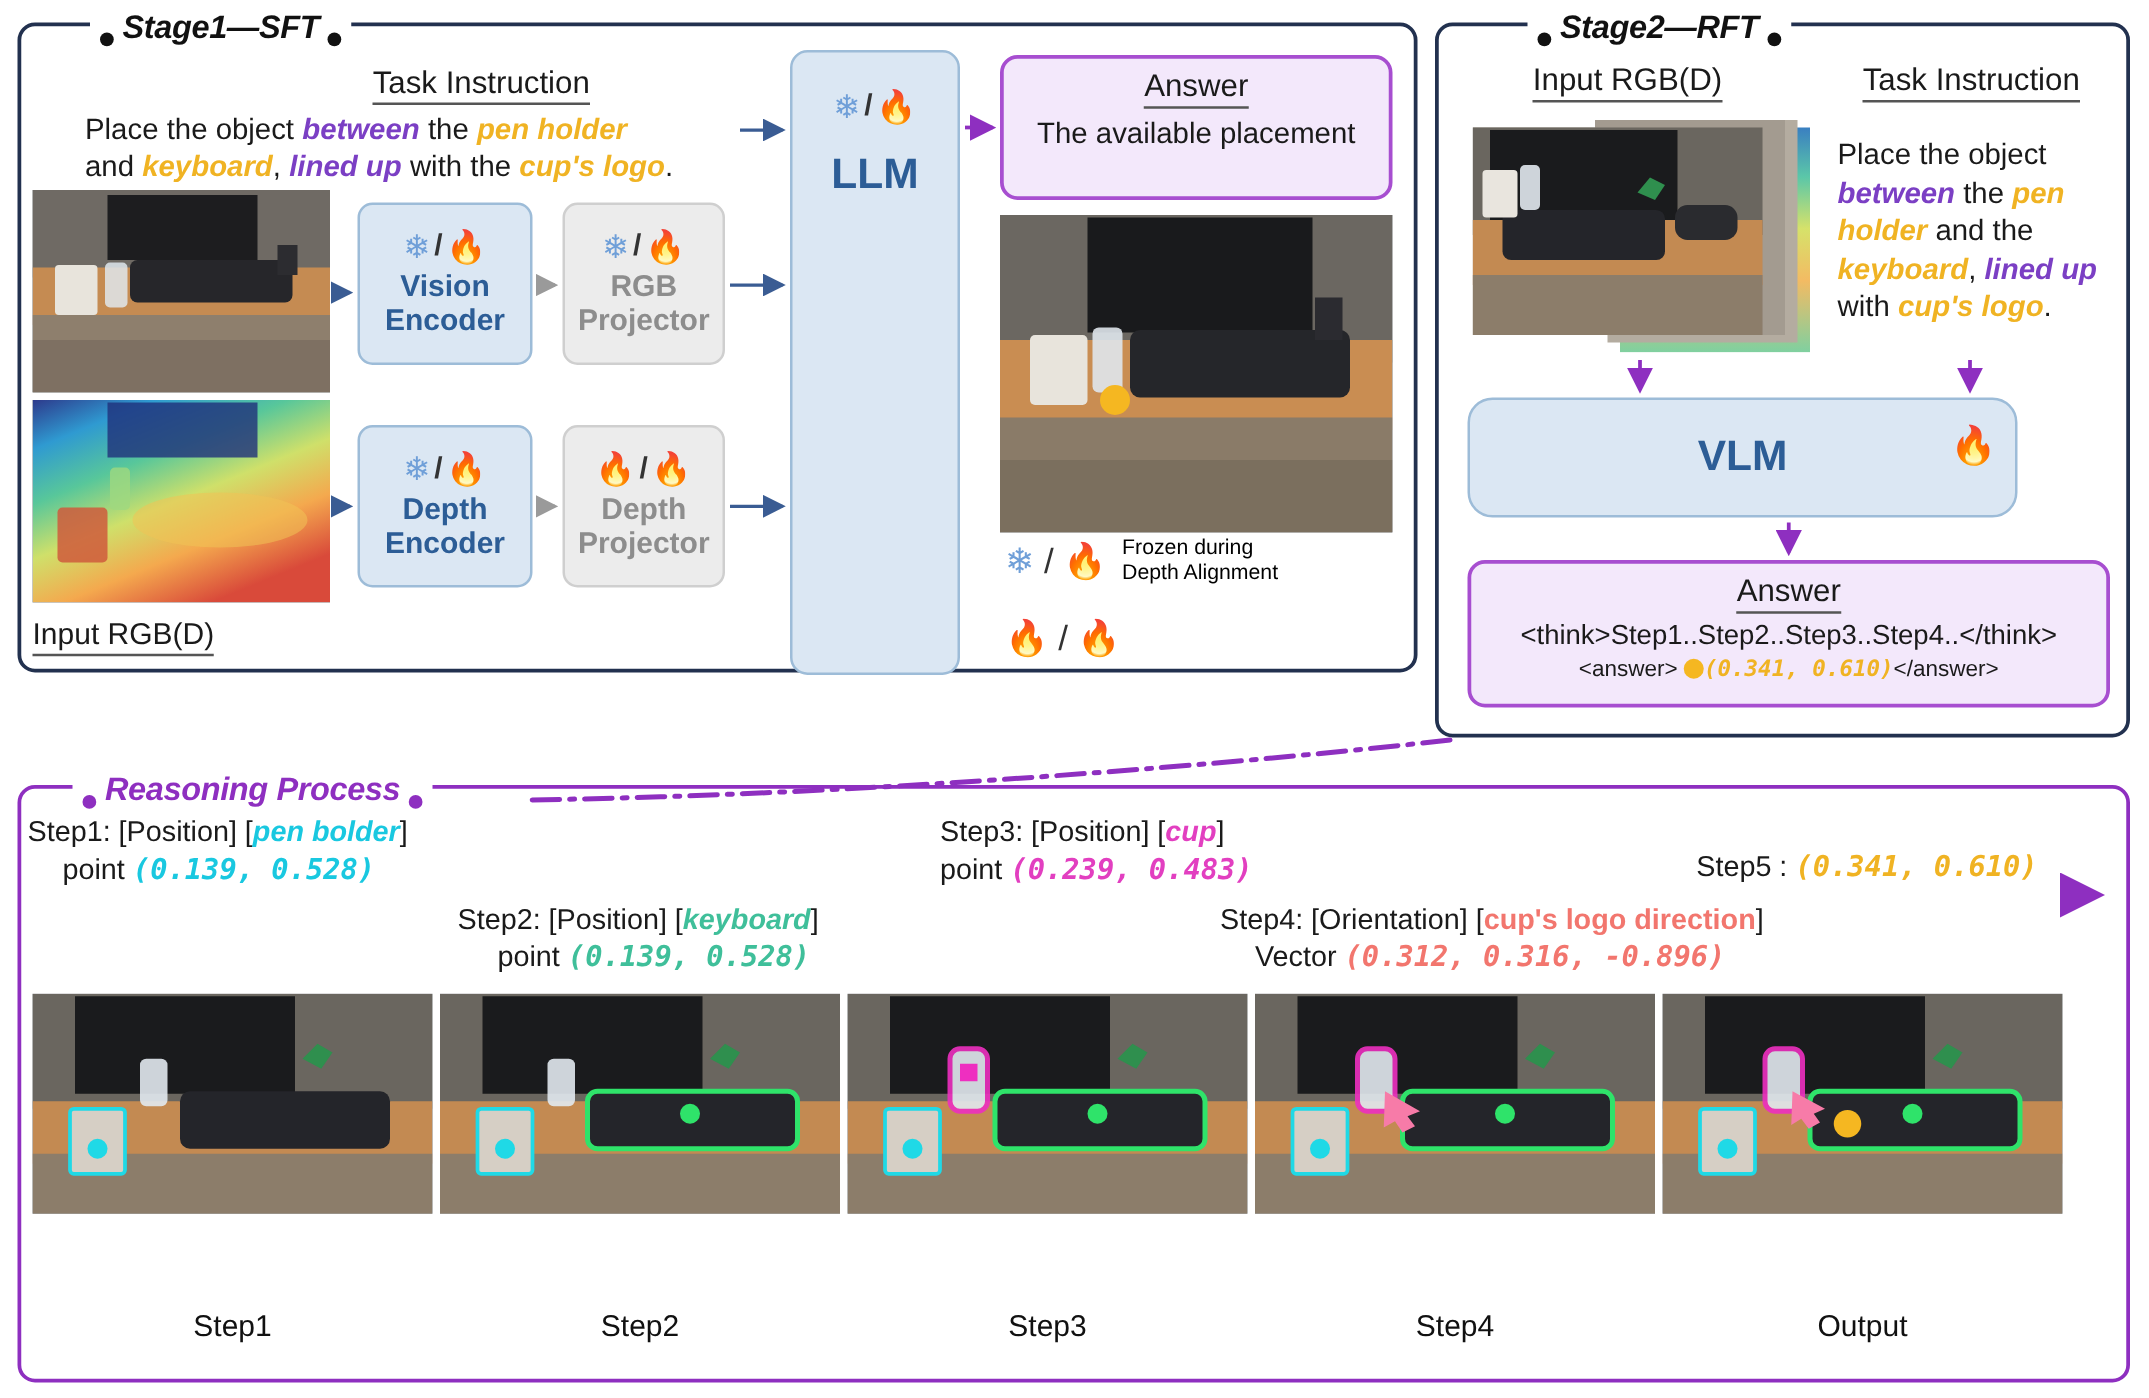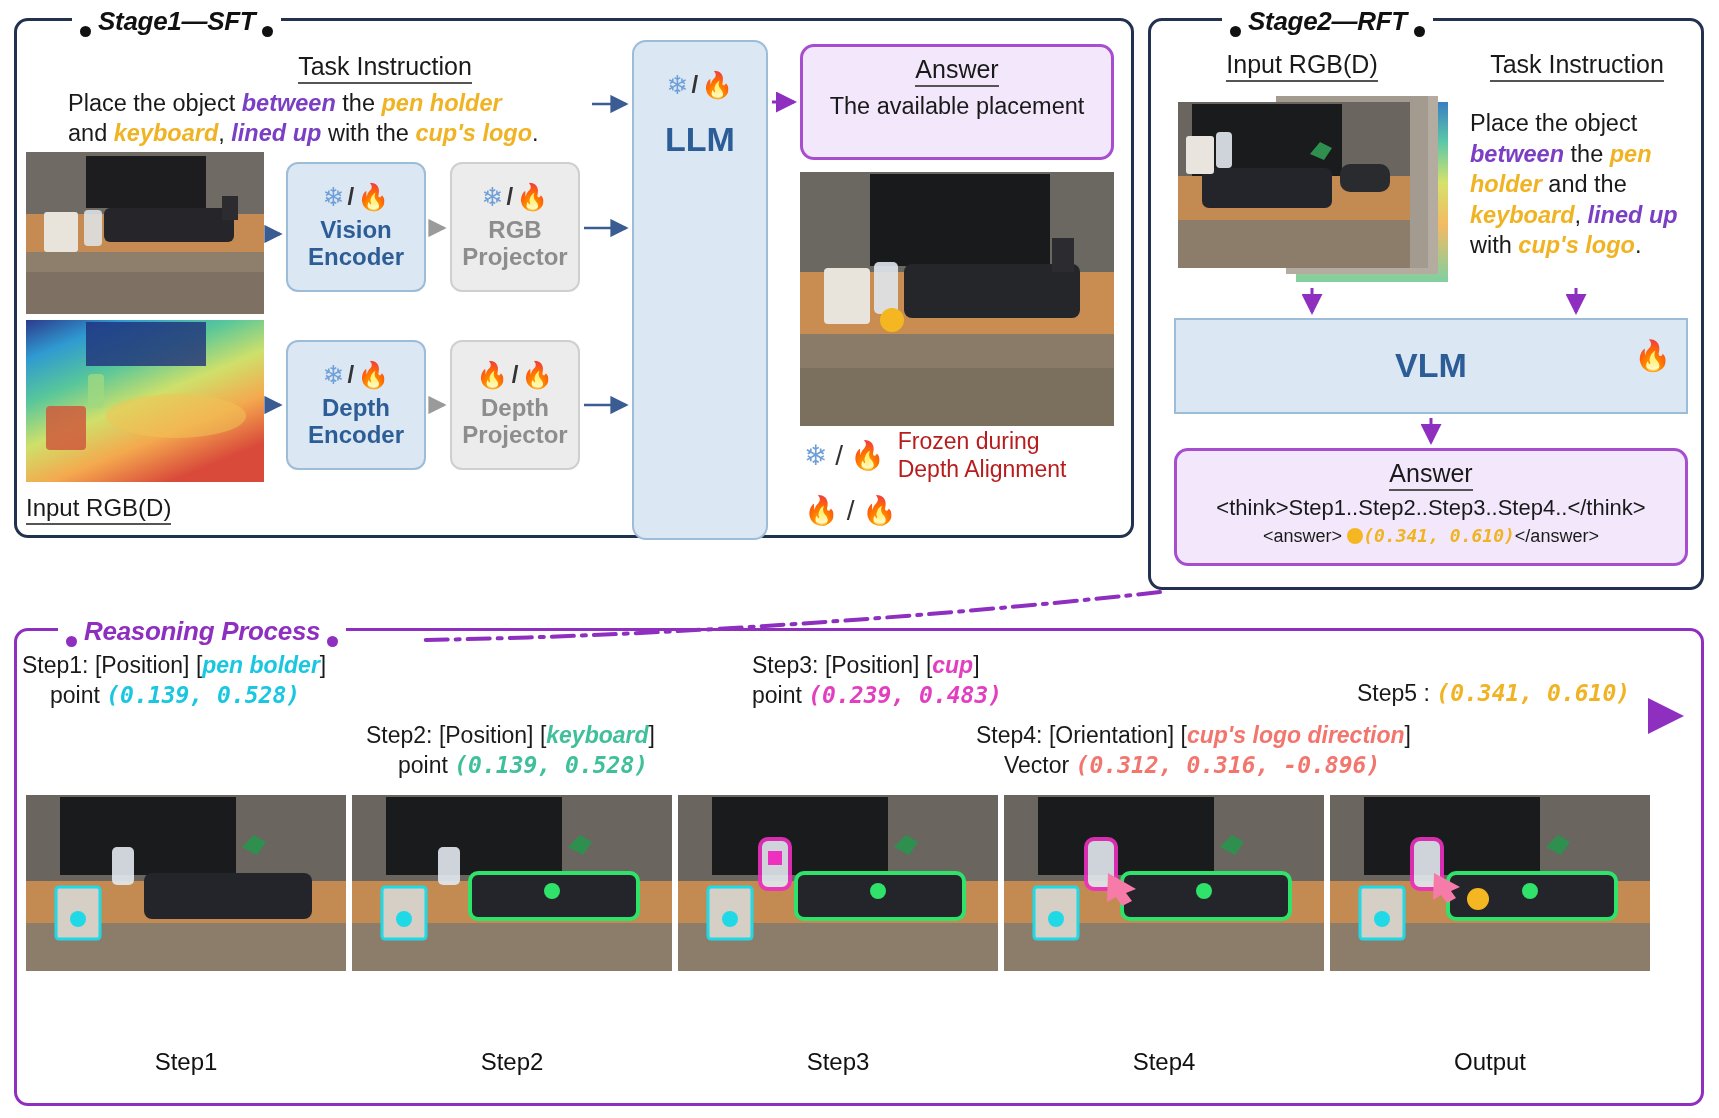--- a/index.html
+++ b/index.html
@@ -61,28 +61,28 @@
   }
   .llm .mod-label { font-size:34px; color:#2c5d96; font-weight:bold; }
 
   .answer-box {
     position:absolute; border:3px solid #a74ed0; border-radius:14px;
     background:#f3e8fb;
   }
 
   
   .photo { position:absolute; overflow:hidden; background:#8a8f93; }
-  .legend-txt { position:absolute; font-size:23px; color:#b91c1c; line-height:1.2; }
+  .legend-txt { position:absolute; font-size:17px; color:#000000; line-height:1.2; }
 
   
   .step-t { position:absolute; font-size:23px; color:#1a1a1a; white-space:nowrap; }
   .c-cyan   { color:#19c8e0; font-weight:bold; font-style:italic; }
   .c-green  { color:#3fbf9a; font-weight:bold; font-style:italic; }
   .c-magenta{ color:#e23fc0; font-weight:bold; font-style:italic; }
-  .c-salmon { color:#f2766e; font-weight:bold; font-style:italic; }
+  .c-salmon { color:#f2766e; font-weight:bold; }
   .c-yellow { color:#f0b323; font-weight:bold; font-style:italic; }
   .num { font-family:"DejaVu Sans Mono", monospace; font-style:italic; font-weight:bold; }
 
   .thumb-cap { position:absolute; font-size:24px; color:#111; text-align:center; }
 
   svg.ov { position:absolute; left:0; top:0; pointer-events:none; }
 </style>
 </head>
 <body>
 
@@ -310,22 +310,22 @@
     <span class="b-yellow">holder</span><span> and the</span>
   </div>
   <div class="body-text" style="white-space:nowrap;">
     <span class="b-yellow">keyboard</span><span>, </span><span class="b-purple">lined up</span>
   </div>
   <div class="body-text" style="white-space:nowrap;">
     <span>with </span><span class="b-yellow">cup's logo</span><span>.</span>
   </div>
 </div>
 
-<div style="position:absolute; left:1174px; top:318px; width:514px; height:96px;
-            background:#dbe7f3; border:2px solid #9dbcd8; border-radius:0;">
+<div style="position:absolute; left:1174px; top:318px; width:440px; height:96px;
+            background:#dbe7f3; border:2px solid #9dbcd8; border-radius:20px;">
   <div style="position:absolute; left:0; right:0; top:26px; text-align:center; font-size:34px; font-weight:bold; color:#2c5d96;">VLM</div>
   <div style="position:absolute; right:14px; top:18px; font-size:30px;">🔥</div>
 </div>
 
 <div class="answer-box" style="left:1174px; top:448px; width:514px; height:118px;">
   <div style="text-align:center; margin-top:8px;">
     <span class="uhead">Answer</span>
   </div>
   <div style="text-align:center; margin-top:4px; font-size:22px; color:#1a1a1a; white-space:nowrap;">&lt;think&gt;Step1..Step2..Step3..Step4..&lt;/think&gt;</div>
   <div style="text-align:center; margin-top:4px; font-size:18px; color:#1a1a1a; white-space:nowrap;">

